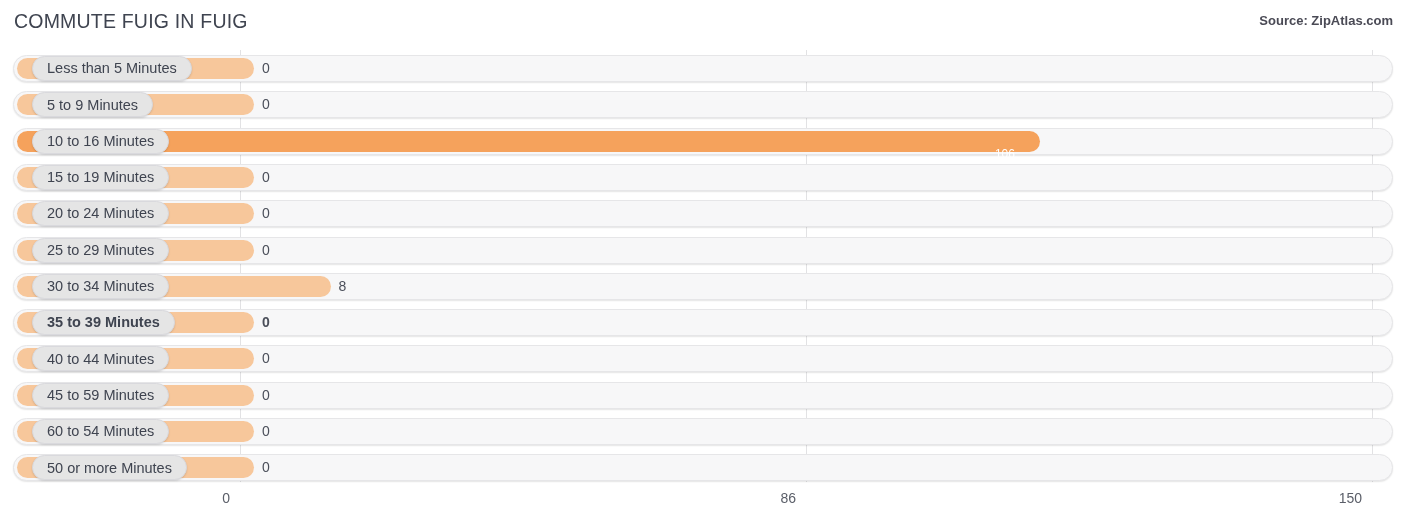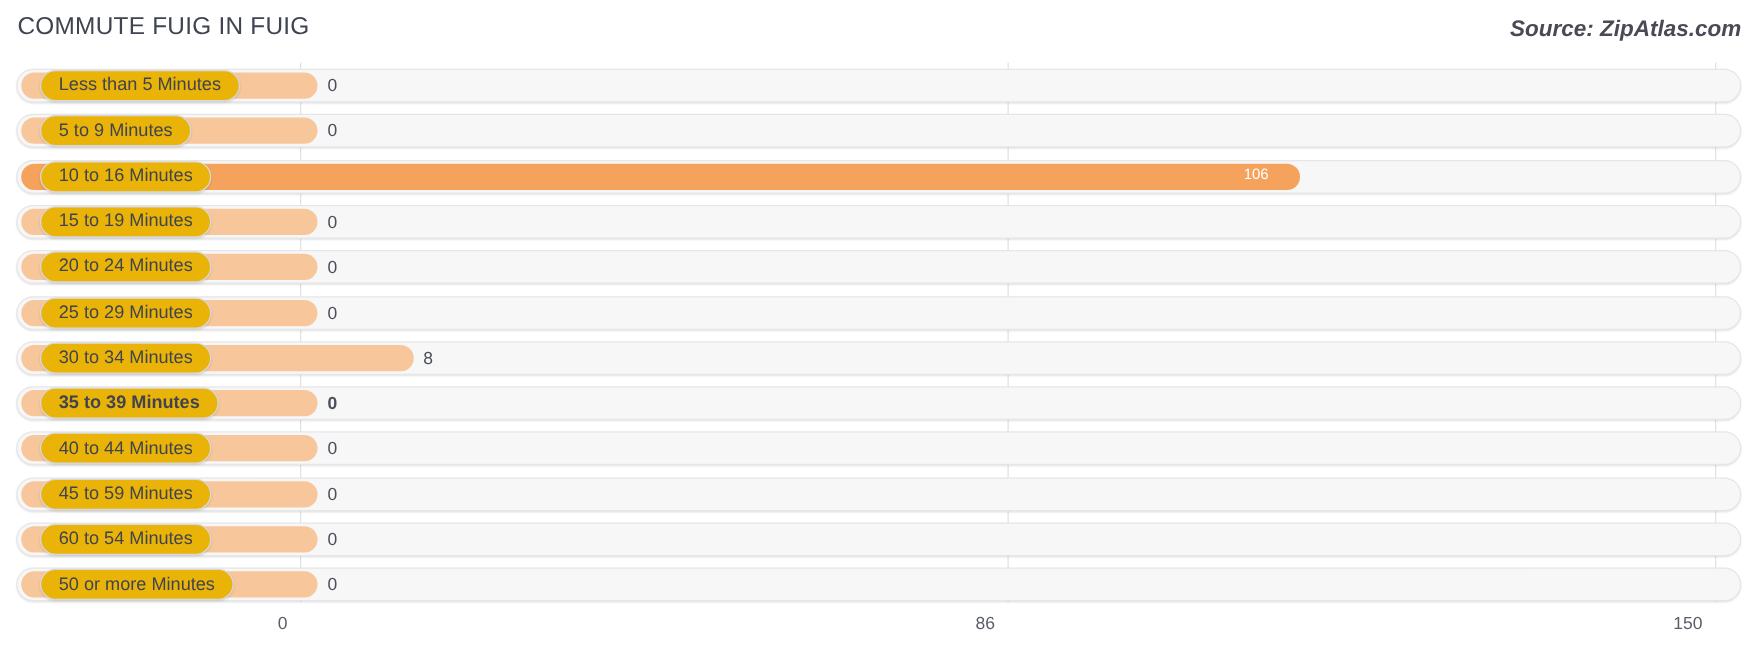--- a/index.html
+++ b/index.html
@@ -30,22 +30,21 @@
     font-size: 19.5px;
     letter-spacing: 0.2px;
     color: #3f4450;
     font-weight: 400;
     white-space: nowrap;
   }
   .source-note {
     position: absolute;
     right: 13px;
     top: 13px;
-    font-size: 18px;
-    font-style: italic;
+    font-size: 13px;
     font-weight: bold;
     color: #4a4a55;
     white-space: nowrap;
   }
 
   
   .plot {
     position: absolute;
     left: 0;
     top: 46px;
@@ -110,21 +109,21 @@
     background: #f5a25c;
   }
 
   
   .label-pill {
     position: absolute;
     top: 1px;
     left: 19px;
     height: 25px;
     box-sizing: border-box;
-    background: #eab308;
+    background: #e5e5e5;
     border: 1px solid #d9d9dd;
     border-radius: 13px;
     display: flex;
     align-items: center;
     padding: 0 14px 0 14px;
     box-shadow: 0 1px 2px rgba(0,0,0,0.13);
     white-space: nowrap;
   }
   .label-pill span {
     font-size: 14.5px;
@@ -136,21 +135,21 @@
   .value-out {
     position: absolute;
     top: 5px;
     font-size: 14px;
     color: #4b4f5a;
     white-space: nowrap;
   }
   
   .value-in {
     position: absolute;
-    top: 4px;
+    top: 19px;
     font-size: 12px;
     color: #ffffff;
     white-space: nowrap;
   }
 
   
   .axis {
     position: absolute;
     left: 0;
     top: 487px;

